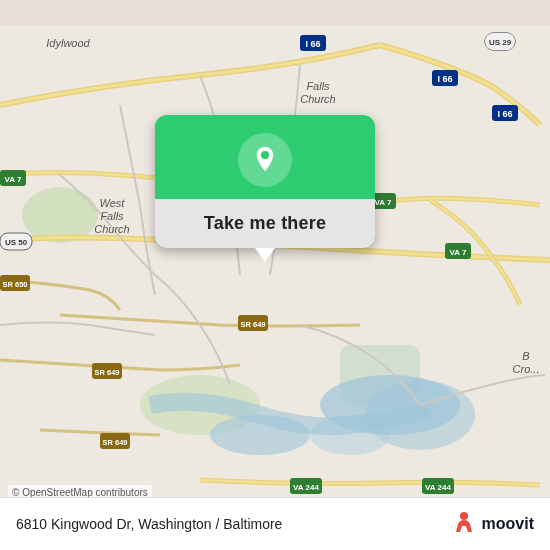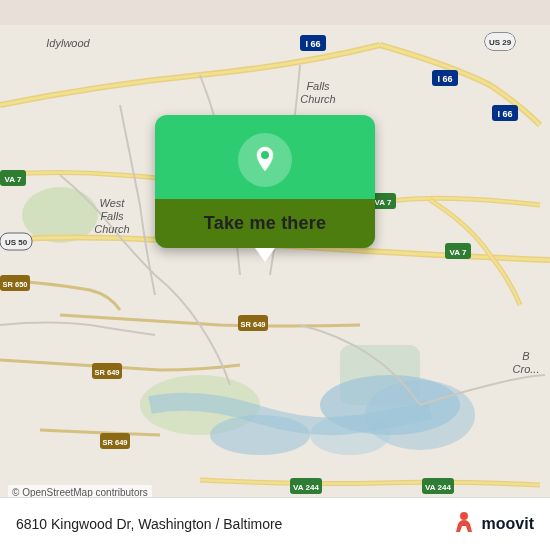--- a/index.html
+++ b/index.html
@@ -110,21 +110,21 @@
       align-items: center;
       justify-content: center;
     }
 
     #location-pin-inner {
       width: 30px;
       height: 30px;
     }
 
     #take-me-there-btn {
-      background: #4d7c0f;
+      background: #e5e5e5;
       color: #222;
       border: none;
       border-radius: 0 0 12px 12px;
       width: 100%;
       padding: 14px 16px;
       font-size: 18px;
       font-weight: 600;
       cursor: pointer;
       text-align: center;
       letter-spacing: 0.2px;

